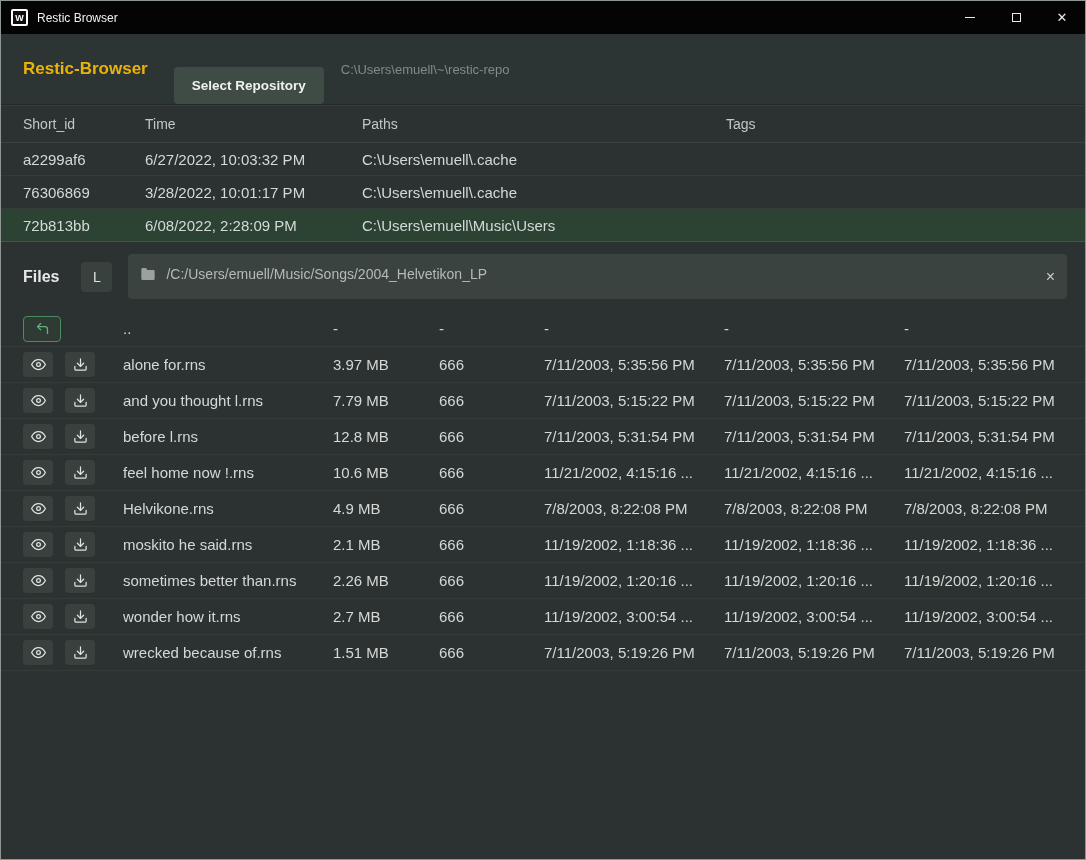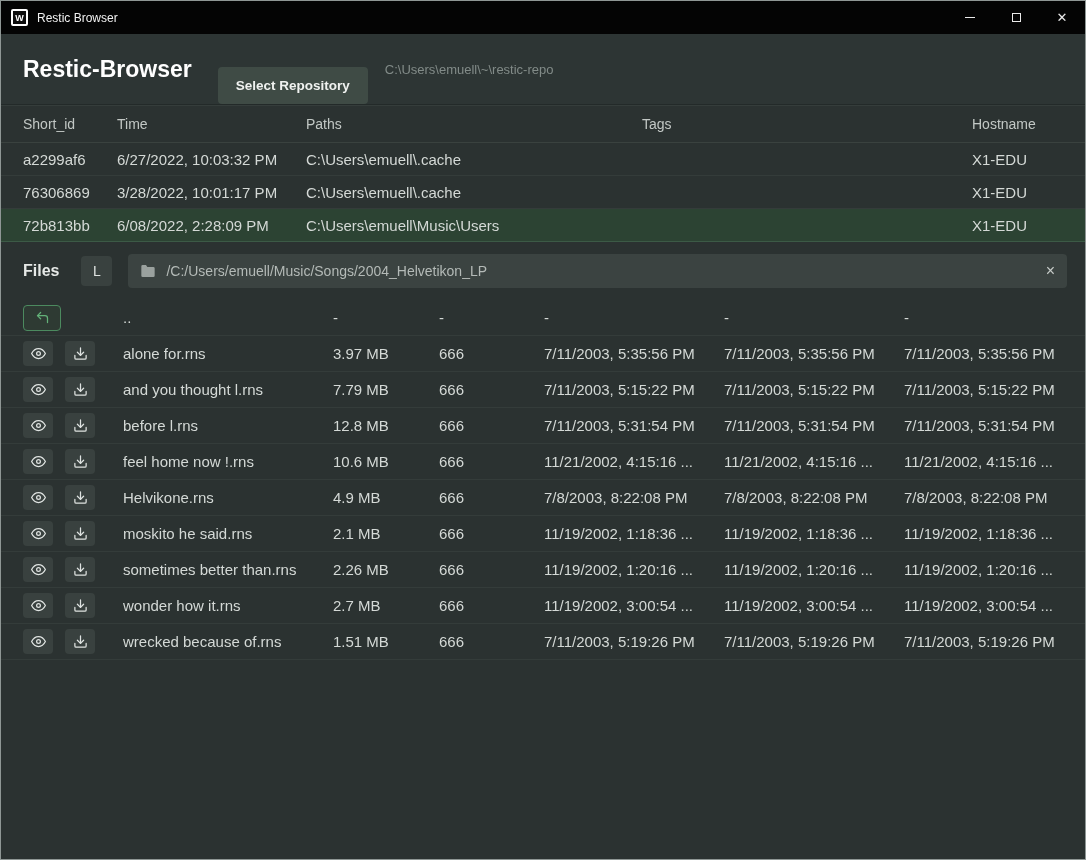--- a/index.html
+++ b/index.html
@@ -31,55 +31,55 @@
     color:#eaeaea; font-size:13px; font-family:inherit;
   }
   .min-glyph { width:10px; border-top:1px solid #eaeaea; display:inline-block; }
   .max-glyph { width:9px; height:9px; border:1px solid #eaeaea; display:inline-block; }
 
   
   .topbar {
     flex:0 0 57px; background:#2d3534; border-bottom:1px solid #232a29;
     display:flex; align-items:center; padding:0 22px;
   }
-  .app-name { font-size:23px; font-weight:700; color:#ffffff; }
+  .app-name { font-size:17px; font-weight:700; color:#eab308; }
   .select-repo-btn {
     margin-left:26px;
     background:#3f4b45; color:#f0f2f0; border:none; border-radius:4px;
     font-weight:700; font-size:13.5px; padding:11px 18px; font-family:inherit;margin-top:33px;
   }
   .repo-path { margin-left:17px; color:#828b88; font-size:13px; }
 
   
   .section-title { font-size:16px; font-weight:700; color:#e6e9e7; }
   .snapshots-title { margin:21px 22px 8px 22px; }
 
   .snap-grid {
     display:grid; grid-template-columns:94px 189px 336px 330px 1fr;
-    padding:0 22px; align-items:center;
+    padding:0 22px; align-items:center;gap:28px;
   }
   .table-head {
     height:38px; font-size:14px; color:#c2c8c5;
     border-top:1px solid #353d3b; border-bottom:1px solid #3a423f;
   }
   .snap-row { height:33px; border-bottom:1px solid #343c3a; font-size:15px; }
   .snap-row.selected { background:#2c4333; border-bottom-color:#3c5a46; }
   .cell { white-space:nowrap; overflow:hidden; }
 
   
   .files-bar { display:flex; align-items:center; padding:12px 18px 12px 22px; }
   .files-title { margin-right:22px; }
   .l-btn {
     width:31px; height:30px; background:#39413f; color:#dfe3e1;
     border:none; border-radius:4px; font-size:14px; font-family:inherit;
   }
   .path-bar {
-    flex:1; height:34px; margin-left:16px;
+    flex:1; height:45px; margin-left:16px;
     background:#3b4341; border-radius:4px;
-    display:flex; align-items:center; padding:0 12px;
+    display:flex; padding:12px 12px;
   }
   .folder-icon { width:16px; height:16px; flex:0 0 16px; margin-right:10px; }
   .path-text { color:#b4bab7; font-size:14px; flex:1; white-space:nowrap; overflow:hidden; }
   .clear-btn { background:none; border:none; color:#c7ccc9; font-size:16px; line-height:1; font-family:inherit; }
 
   
   .files-grid {
     display:grid; grid-template-columns:100px 210px 106px 105px 180px 180px 1fr;
     padding:0 22px; align-items:center;
   }

